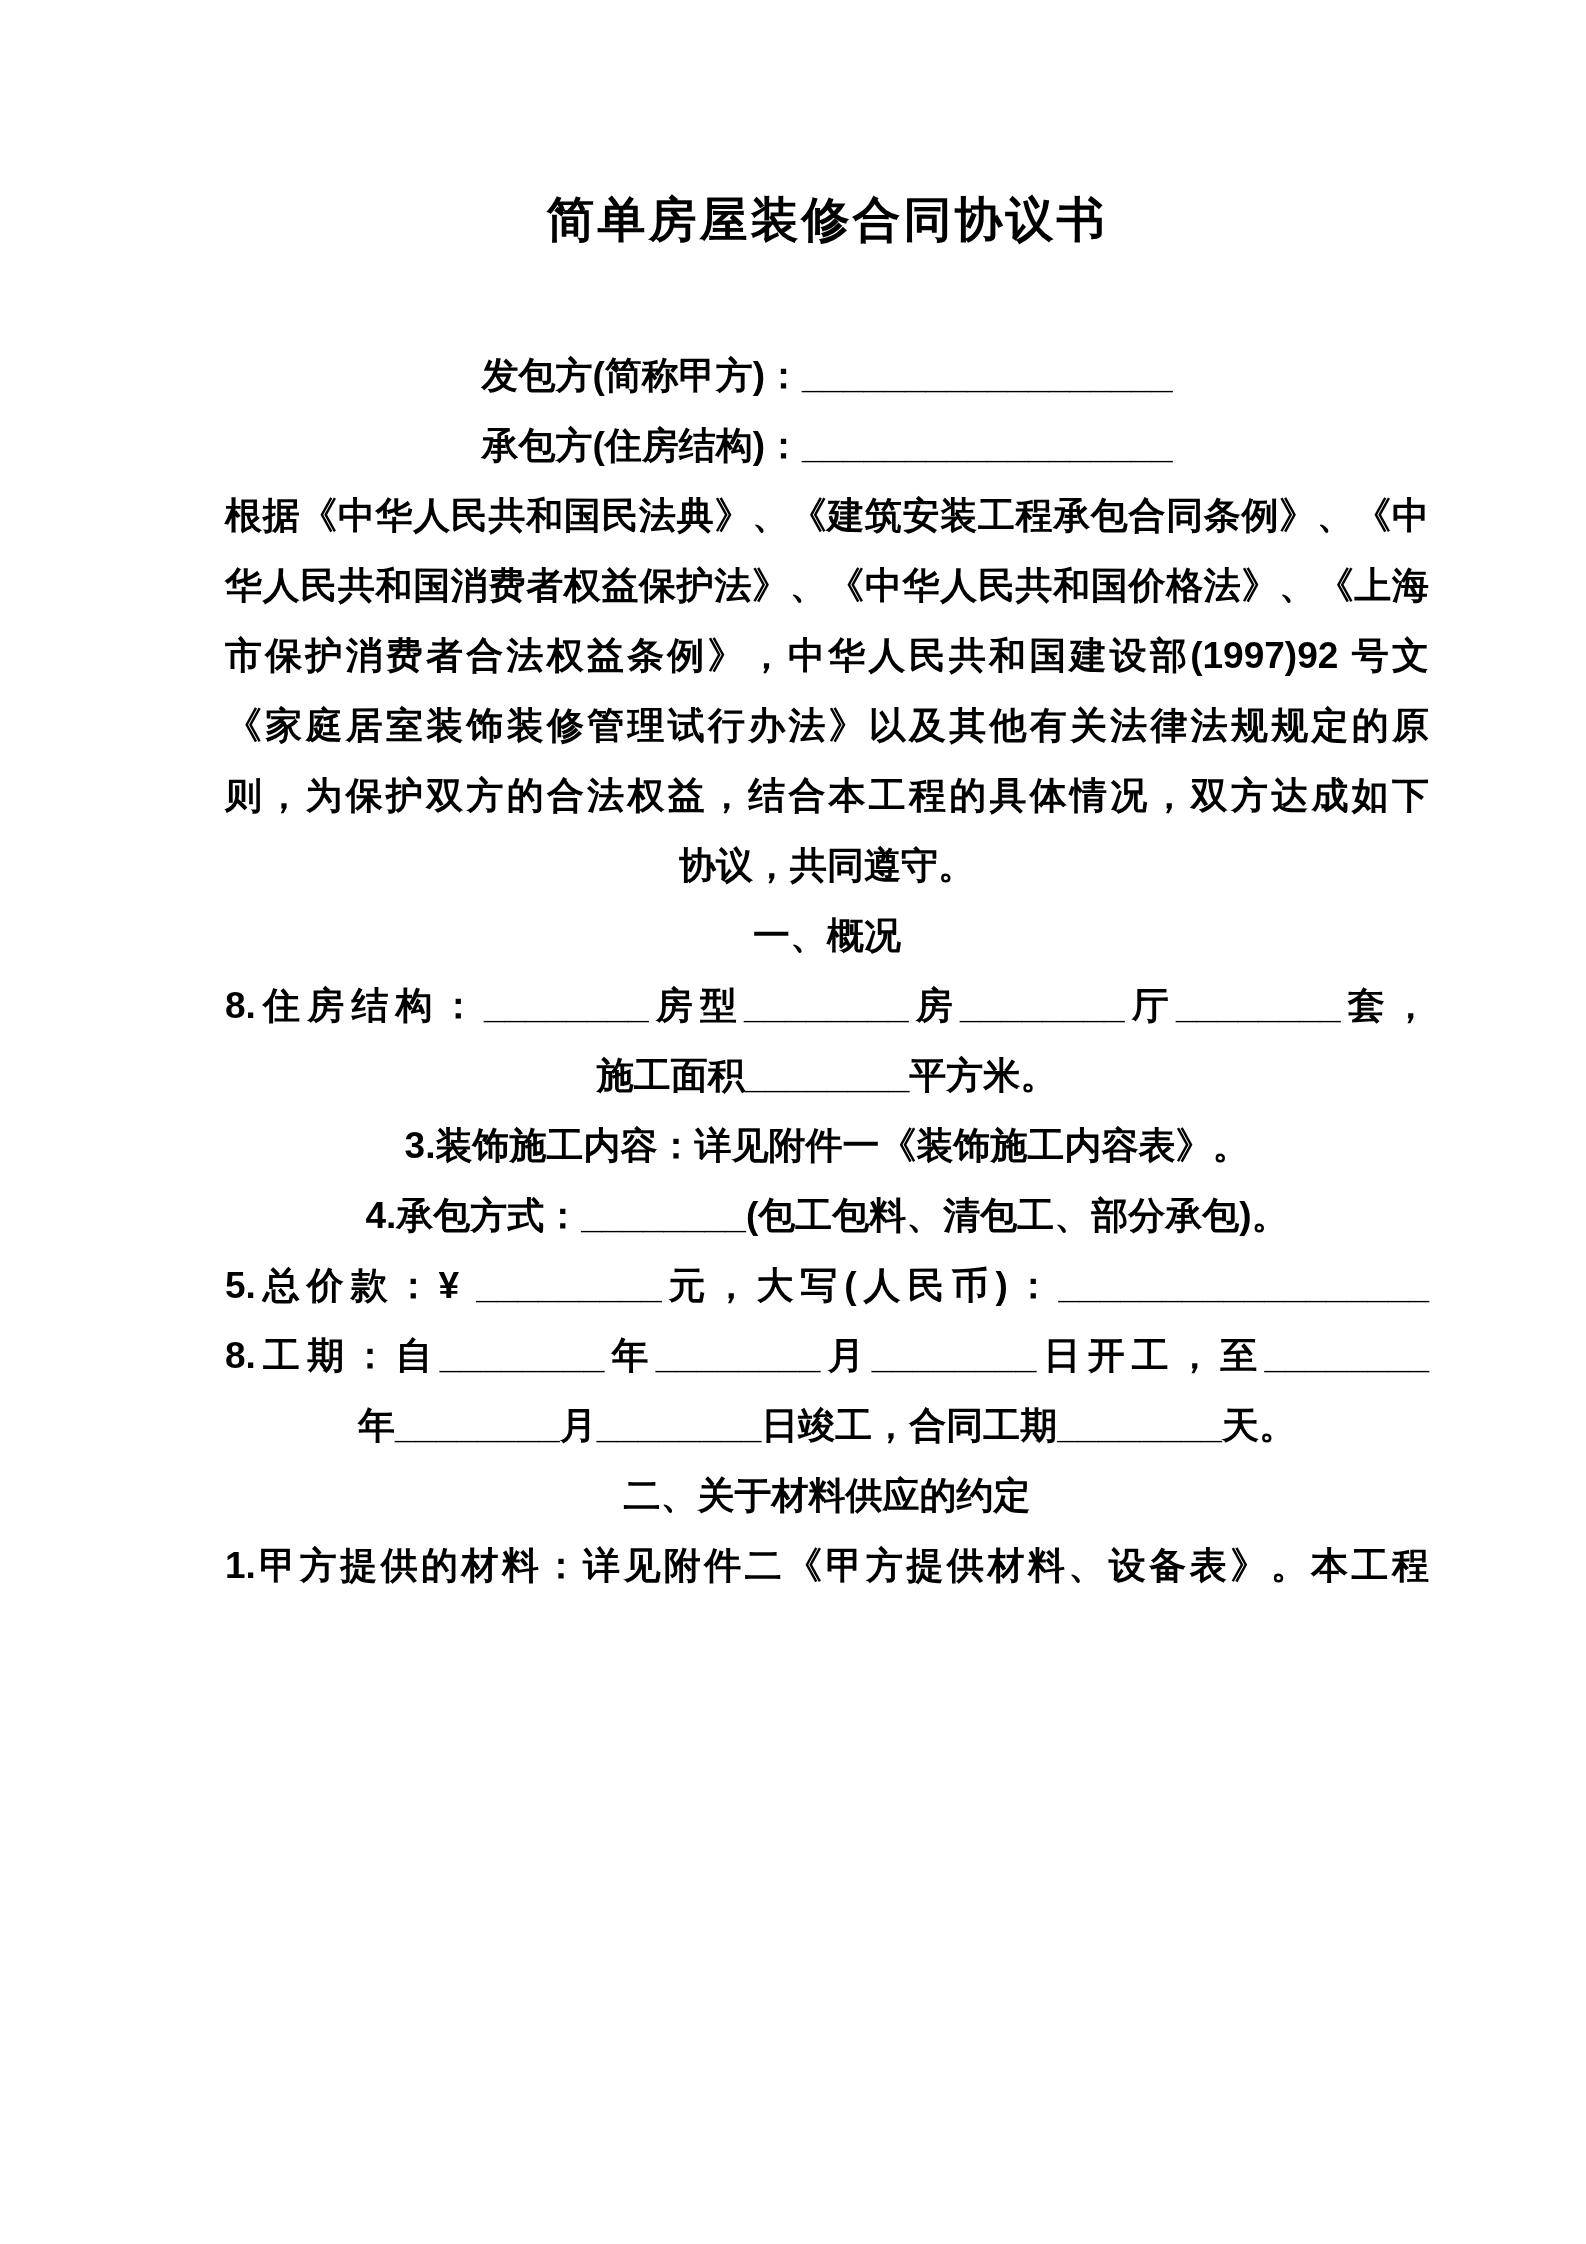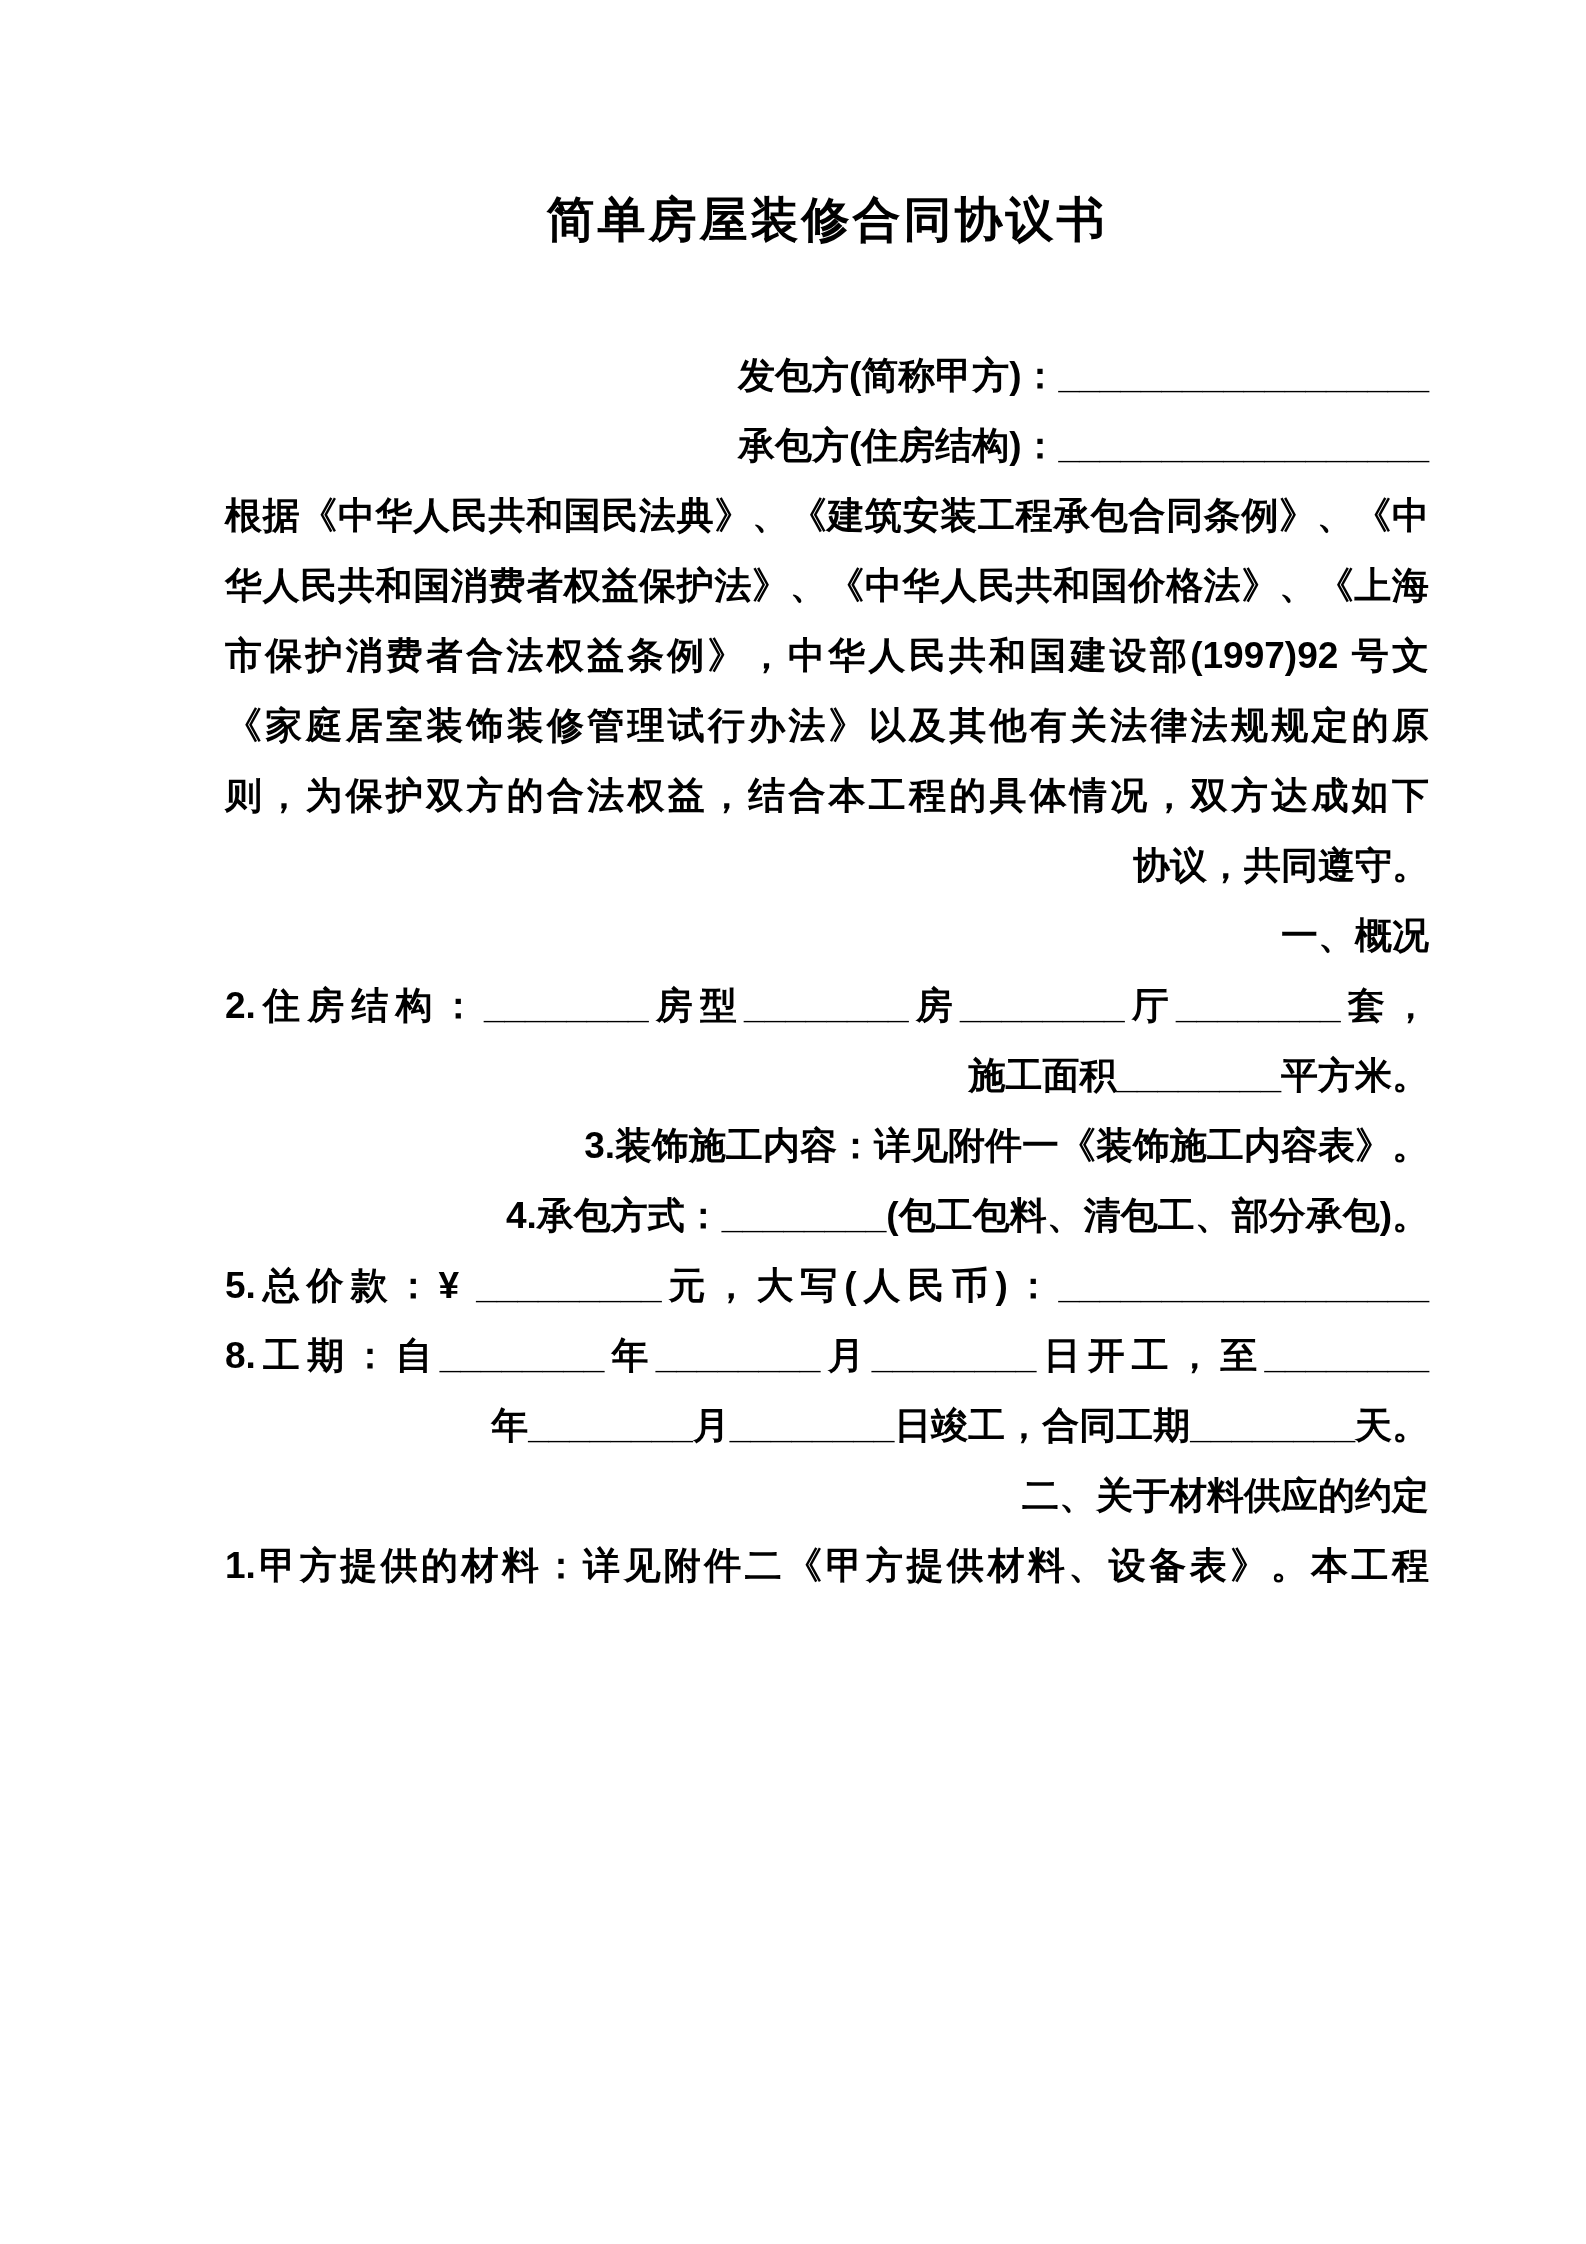--- a/index.html
+++ b/index.html
@@ -24,21 +24,21 @@
     letter-spacing: 3px;
     margin-bottom: 98px;
   }
   .doc-body {
     font-size: 37px;
   }
   .line {
     line-height: 59px;
     min-height: 59px;
     white-space: normal;
-    text-align: right;
+    text-align: center;
   }
   
   .line.fill {
     text-align: justify;
     text-align-last: justify;
   }
   
   .doc-body .line:nth-child(1),
   .doc-body .line:nth-child(2) {
     margin-bottom: 9px;
@@ -52,21 +52,21 @@
   <div class="doc-body">
       <div class="line">发包方(简称甲方)：__________________</div>
       <div class="line">承包方(住房结构)：__________________</div>
       <div class="line fill">根据《中华人民共和国民法典》、《建筑安装工程承包合同条例》、《中</div>
       <div class="line fill">华人民共和国消费者权益保护法》、《中华人民共和国价格法》、《上海</div>
       <div class="line fill">市保护消费者合法权益条例》，中华人民共和国建设部(1997)92 号文</div>
       <div class="line fill">《家庭居室装饰装修管理试行办法》以及其他有关法律法规规定的原</div>
       <div class="line fill">则，为保护双方的合法权益，结合本工程的具体情况，双方达成如下</div>
       <div class="line">协议，共同遵守。</div>
       <div class="line">一、概况</div>
-      <div class="line fill">2.住房结构：________房型________房________厅________套，</div>
+      <div class="line fill">8.住房结构：________房型________房________厅________套，</div>
       <div class="line">施工面积________平方米。</div>
       <div class="line">3.装饰施工内容：详见附件一《装饰施工内容表》。</div>
       <div class="line">4.承包方式：________(包工包料、清包工、部分承包)。</div>
       <div class="line fill">5.总价款：¥ _________元，大写(人民币)：__________________</div>
       <div class="line fill">8.工期：自________年________月________日开工，至________</div>
       <div class="line">年________月________日竣工，合同工期________天。</div>
       <div class="line">二、关于材料供应的约定</div>
       <div class="line fill">1.甲方提供的材料：详见附件二《甲方提供材料、设备表》。本工程</div>
     </div>
 </div>

